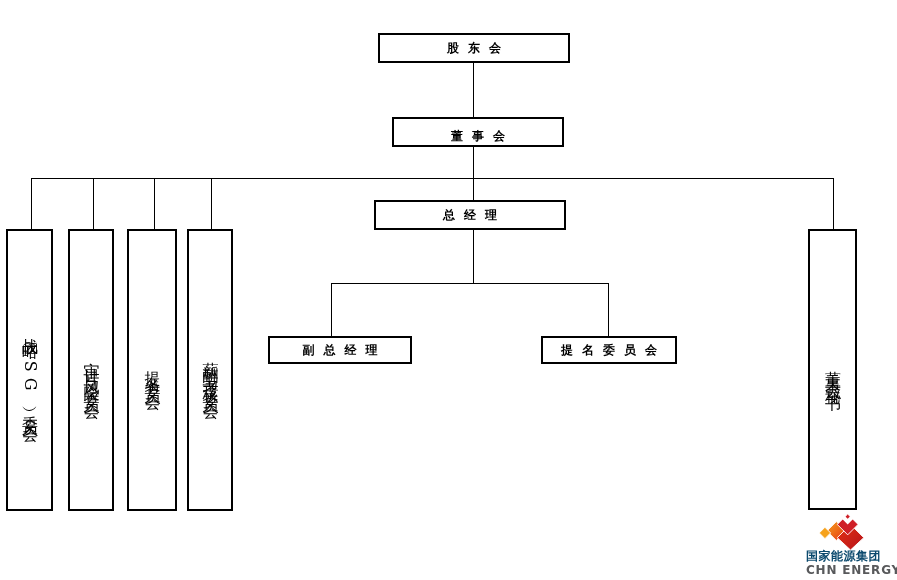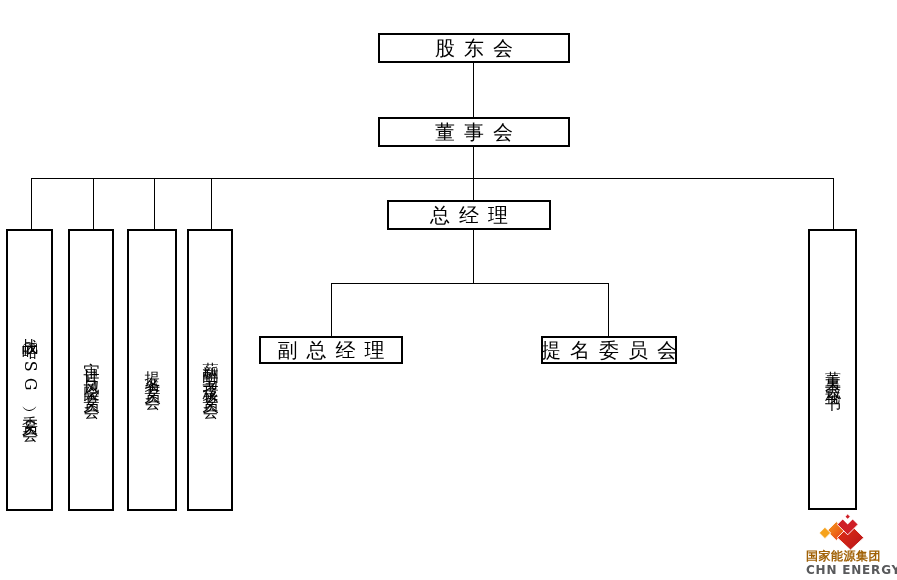--- a/index.html
+++ b/index.html
@@ -15,40 +15,41 @@
   .box {
     position: absolute;
     box-sizing: border-box;
     border: 2px solid #000;
     background: #fff;
     display: flex;
     align-items: center;
     justify-content: center;
   }
   .hbox span {
-    font-size: 20px;
+    font-size: 12px;
     letter-spacing: 9px;
     margin-right: -9px;
     white-space: nowrap;
+    font-weight: bold;
   }
   .vbox span {
     writing-mode: vertical-rl;
     text-orientation: mixed;
     font-size: 16px;
     letter-spacing: 6px;
     margin-bottom: -6px;
     white-space: nowrap;
   }
   .line { position: absolute; background: #000; }
 
   
   .n-shareholders { left: 378px; top: 33px;  width: 192px; height: 30px; }
-  .n-board        { left: 378px; top: 117px; width: 192px; height: 30px; }
-  .n-gm           { left: 387px; top: 200px; width: 164px; height: 30px; }
-  .n-deputy       { left: 259px; top: 336px; width: 144px; height: 28px; }
+  .n-board        { left: 392px; top: 117px; width: 172px; height: 30px; align-items: flex-end; }
+  .n-gm           { left: 374px; top: 200px; width: 192px; height: 30px; }
+  .n-deputy       { left: 268px; top: 336px; width: 144px; height: 28px; }
   .n-accountant   { left: 541px; top: 336px; width: 136px; height: 28px; }
   .n-strategy     { left: 6px;   top: 229px; width: 47px;  height: 282px; }
   .n-audit        { left: 68px;  top: 229px; width: 46px;  height: 282px; }
   .n-nomination   { left: 127px; top: 229px; width: 50px;  height: 282px; }
   .n-remuneration { left: 187px; top: 229px; width: 46px;  height: 282px; }
   .n-secretary    { left: 808px; top: 229px; width: 49px;  height: 281px; }
 
   
   .l-sh-board   { left: 473px; top: 63px;  width: 1px;   height: 54px; }
   .l-board-gm   { left: 473px; top: 147px; width: 1px;   height: 53px; }
@@ -70,21 +71,21 @@
     top: 514px;
     width: 72px;
     text-align: center;
     font-family: "DejaVu Sans", sans-serif;
     line-height: 1.1;
   }
   .logo svg { display: block; margin: 0 auto; width: 48px; height: 36px; }
   .logo-cn {
     font-size: 12px;
     font-weight: bold;
-    color: #a16207;
+    color: #0c4a6e;
     white-space: nowrap;
     letter-spacing: 0.5px;
   }
   .logo-en {
     font-size: 12px;
     font-weight: bold;
     color: #58595b;
     white-space: nowrap;
     letter-spacing: 0.8px;
     margin-top: 1px;

